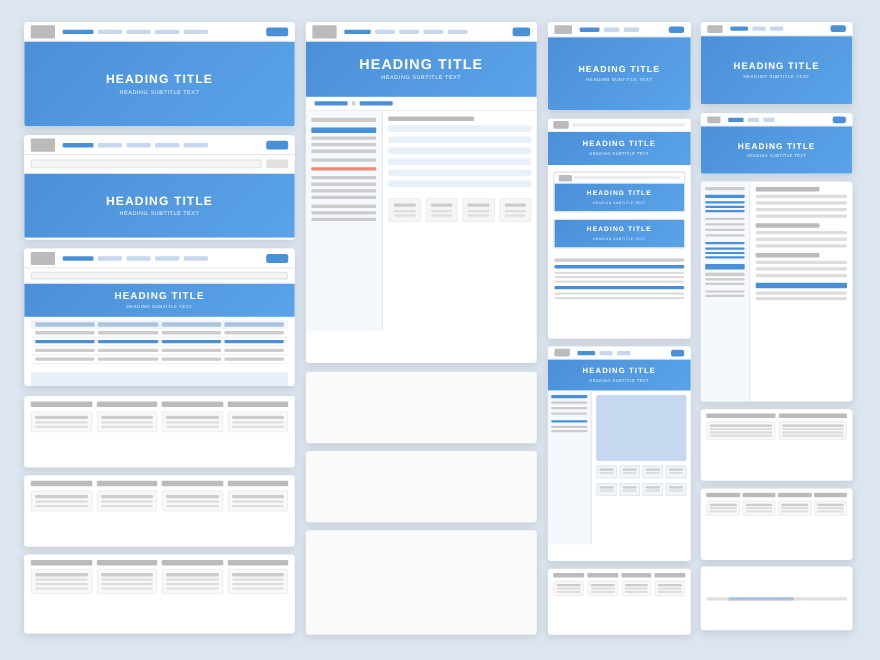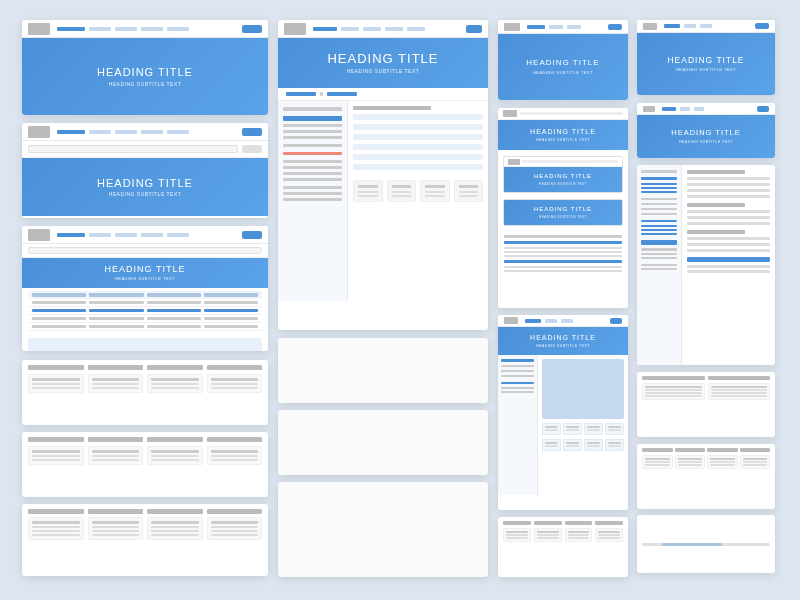--- a/index.html
+++ b/index.html
@@ -57,21 +57,21 @@
     .wf-hero {
       background: linear-gradient(135deg, #4a90d9 0%, #5ba3e8 100%);
       display: flex;
       flex-direction: column;
       align-items: center;
       justify-content: center;
       text-align: center;
       color: #fff;
     }
     .wf-hero-title {
-      font-weight: 400;
+      font-weight: 700;
       letter-spacing: 1px;
       text-transform: uppercase;
       color: #fff;
       line-height: 1.1;
     }
     .wf-hero-subtitle {
       color: rgba(255,255,255,0.85);
       font-weight: 400;
       letter-spacing: 0.5px;
       text-transform: uppercase;

